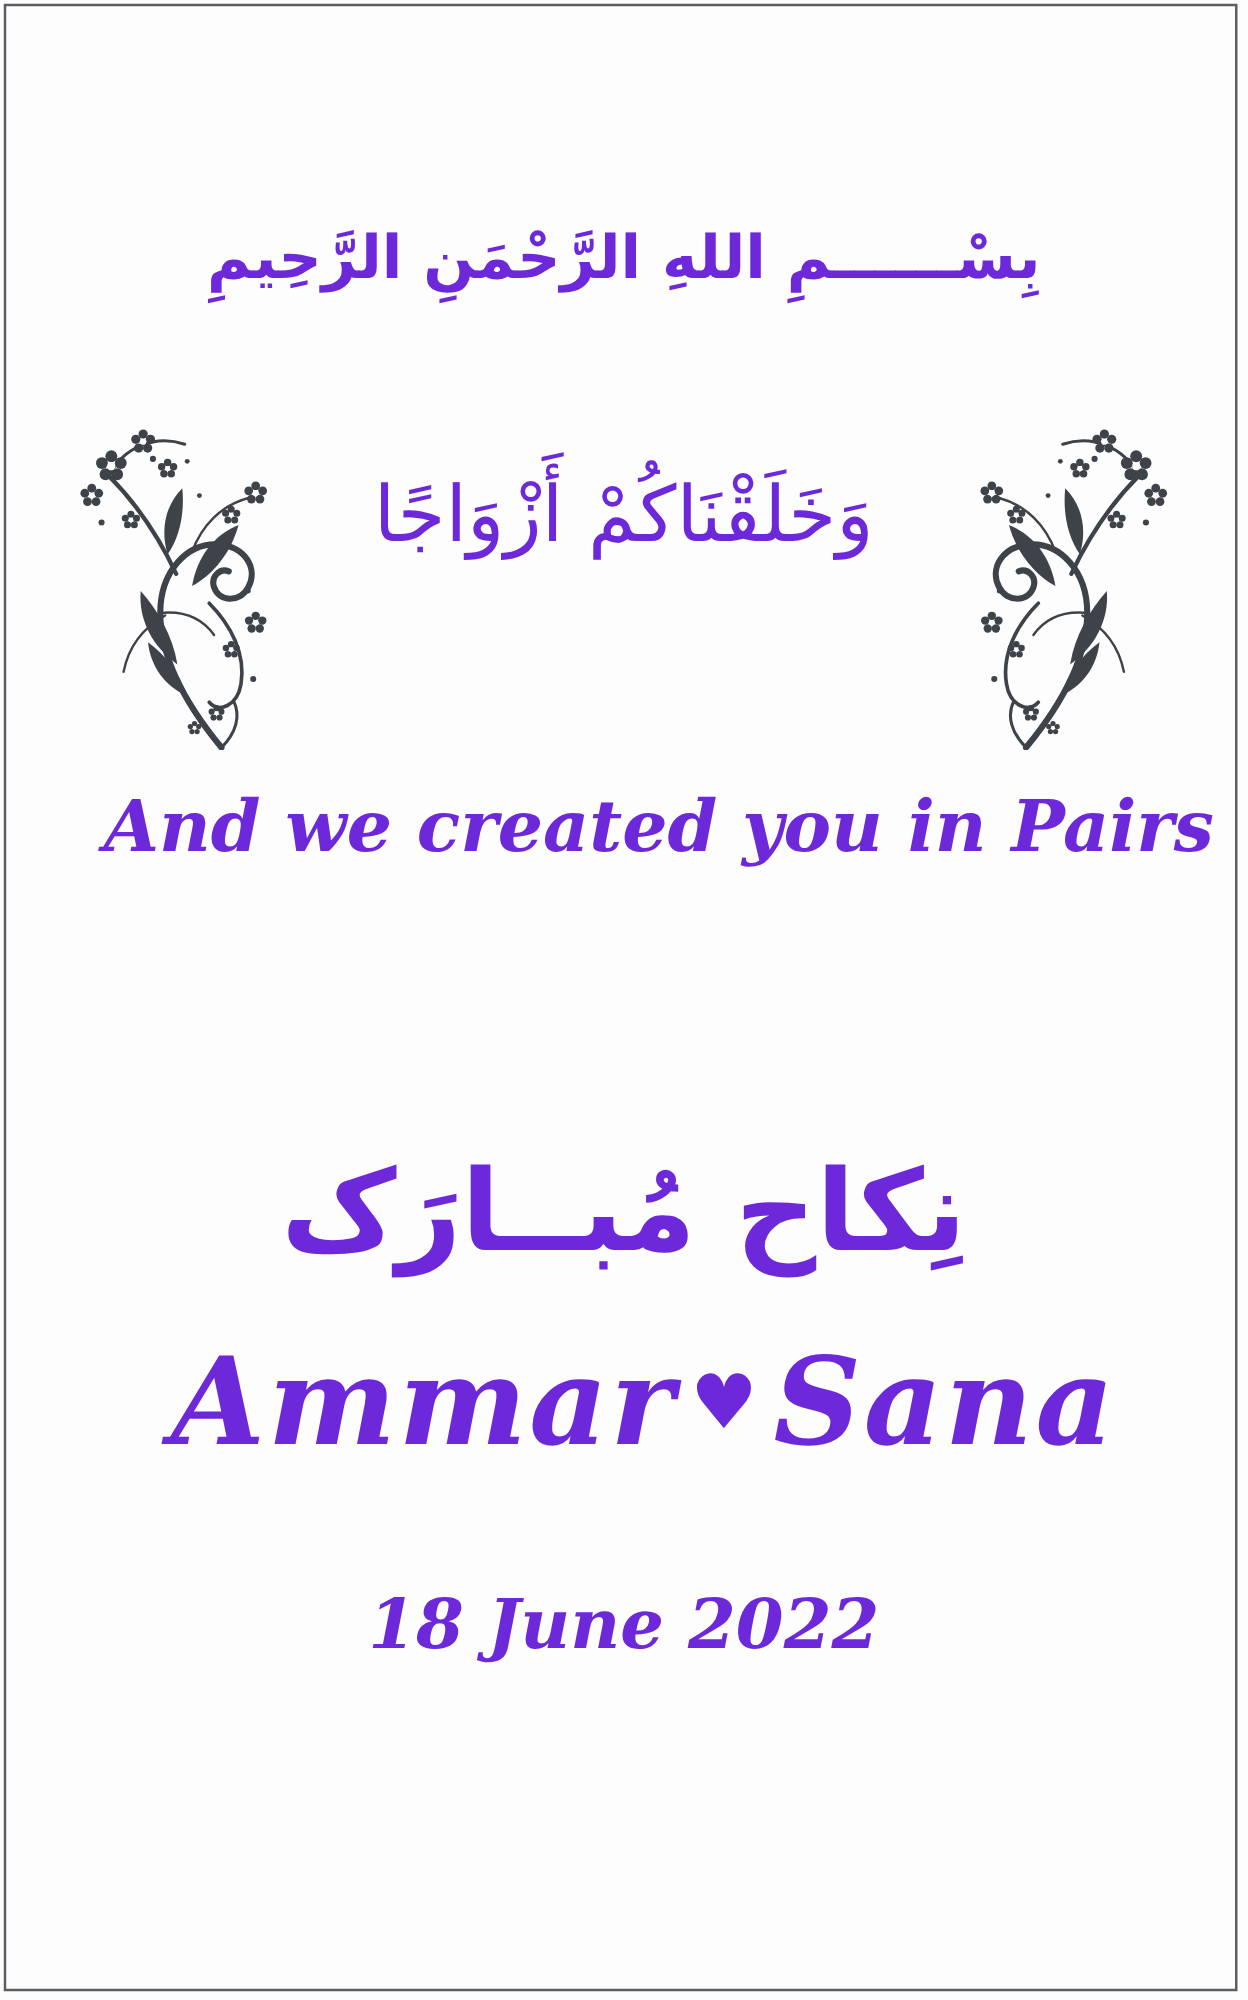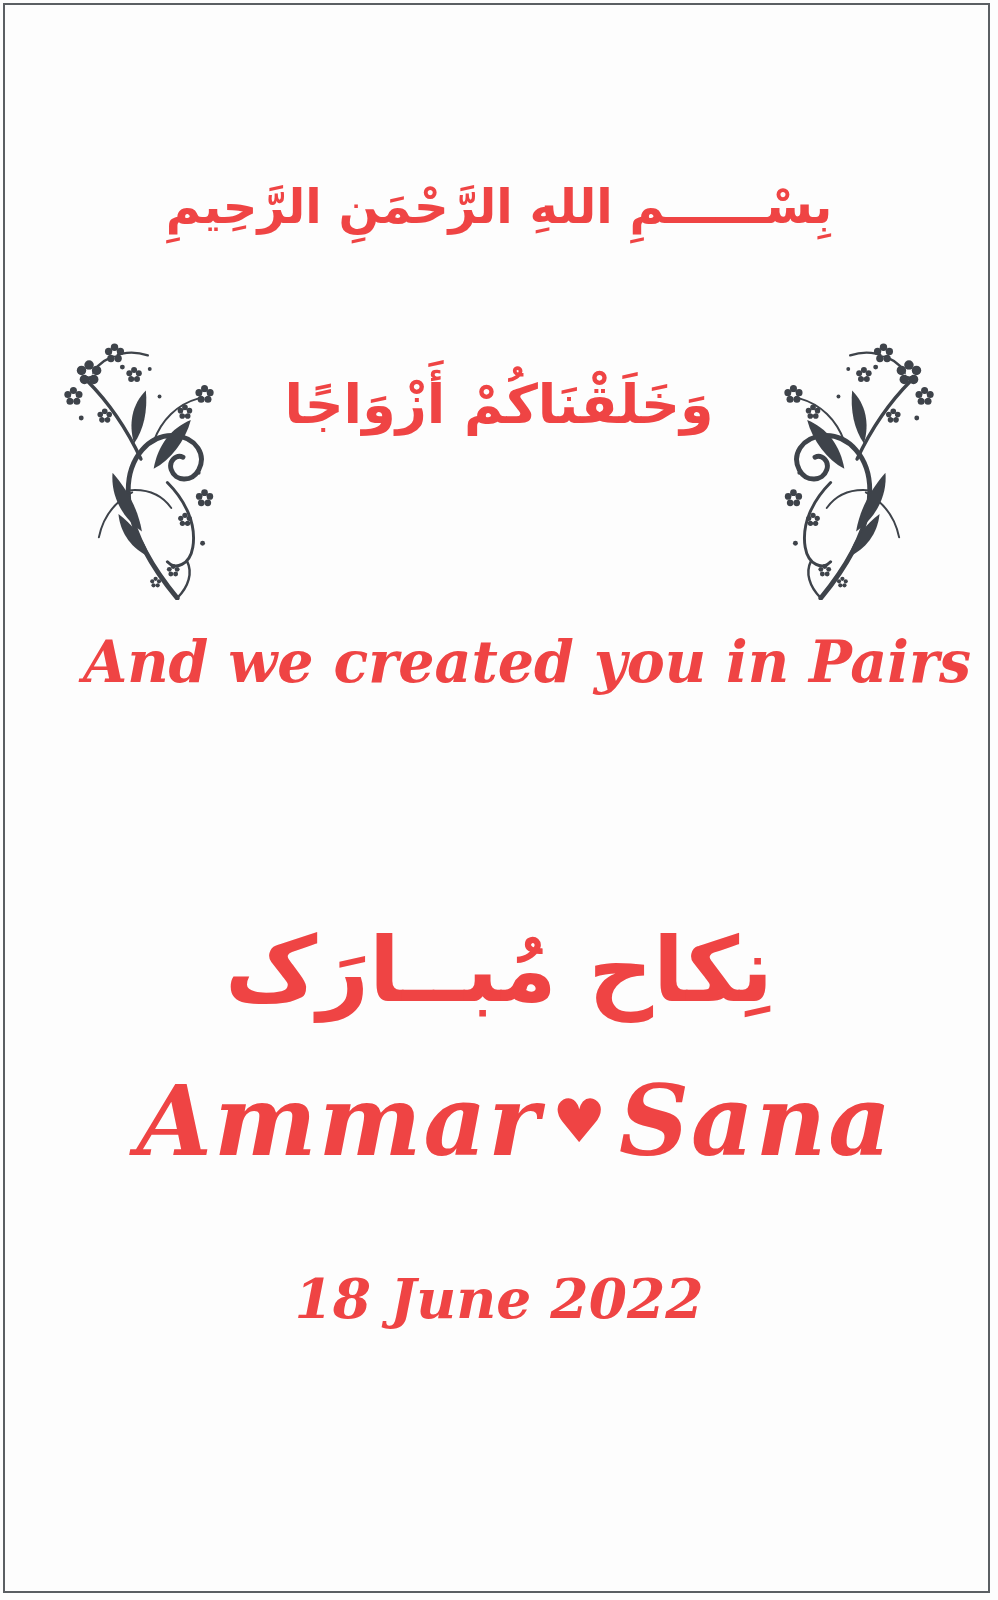--- a/index.html
+++ b/index.html
@@ -6,21 +6,21 @@
     margin: 0;
     padding: 0;
     background: #fbfbfb;
   }
   .card {
     position: relative;
     width: 998px;
     height: 1600px;
     background: #fdfdfd;
     overflow: hidden;
-    color: #ef4444;
+    color: #6d28d9;
   }
   .frame {
     position: absolute;
     left: 3px; top: 3px; right: 8px; bottom: 7px;
     border: 2px solid #5b5f63;
     pointer-events: none;
   }
   .line {
     position: absolute;
     left: 0;
@@ -32,21 +32,21 @@
     direction: rtl;
     font-family: "DejaVu Sans", sans-serif;
     line-height: 1.6;
   }
   .script {
     font-family: "DejaVu Serif", serif;
     font-style: italic;
     font-weight: bold;
   }
   .bismillah   { top: 168px; font-size: 48px; font-weight: bold; }
-  .verse-ar    { top: 362px; font-size: 54px; font-weight: bold; }
+  .verse-ar    { top: 362px; font-size: 62px; font-weight: normal; }
   .floral {
     position: absolute;
     top: 326px;
     width: 160px;
     height: 274px;
     color: #3e434a;
   }
   .floral-left  { left: 58px; }
   .floral-right { right: 58px; }
   .floral svg { width: 100%; height: 100%; display: block; }

